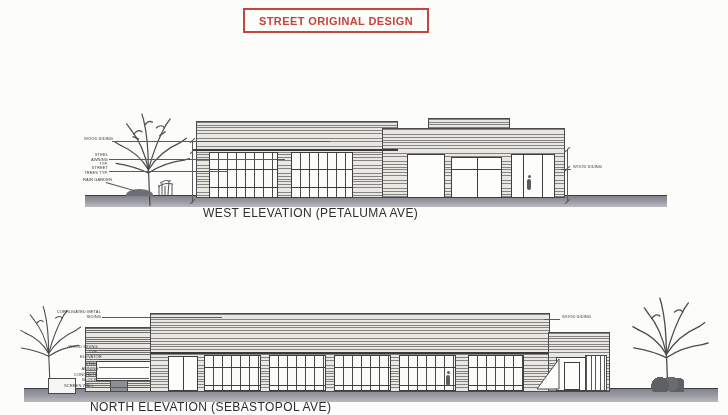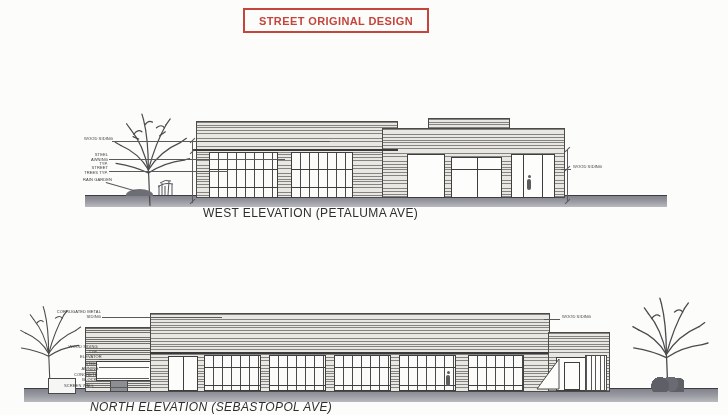--- a/index.html
+++ b/index.html
@@ -256,16 +256,16 @@
 
     <div class="lbl r" style="left:76px;top:362px;width:50px;">STEEL AWNING</div>
     <div class="leader" style="left:99px;top:367px;width:50px;"></div>
 
     <div class="lbl r" style="left:74px;top:373px;width:50px;">CONCRETE BLOCK</div>
     <div class="leader" style="left:97px;top:378px;width:52px;"></div>
 
     <div class="lbl r nowrap" style="left:64px;top:384px;width:60px;">SCREEN WALL</div>
     <div class="leader" style="left:92px;top:387px;width:56px;"></div>
 
-    <div class="caption" style="left:90px;top:400px;font-style:italic;">NORTH ELEVATION (SEBASTOPOL AVE)</div>
+    <div class="caption" style="left:90px;top:400px;">NORTH ELEVATION (SEBASTOPOL AVE)</div>
   </div>
 
 </div>
 
 </body></html>

